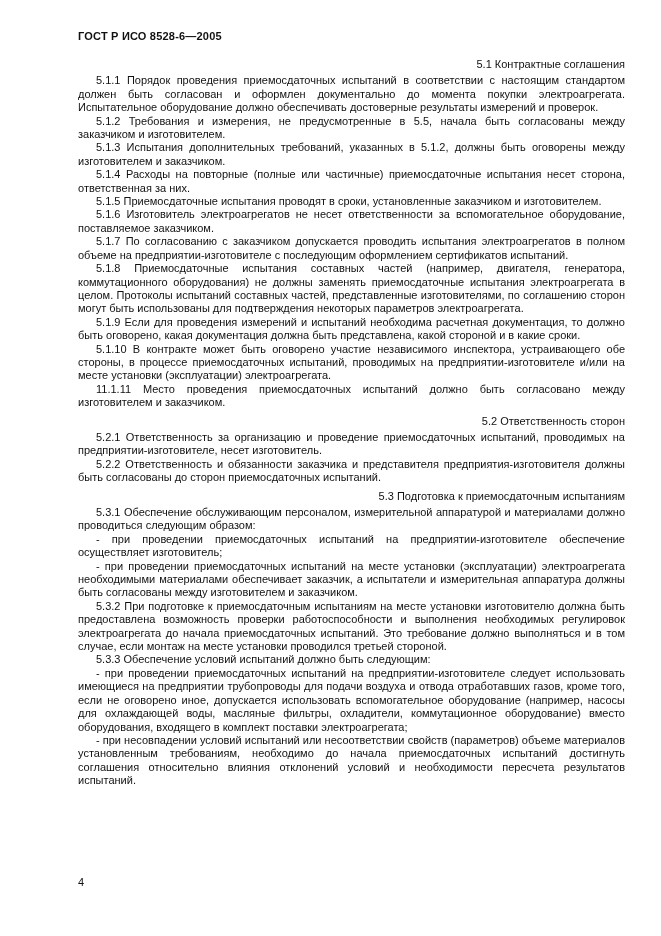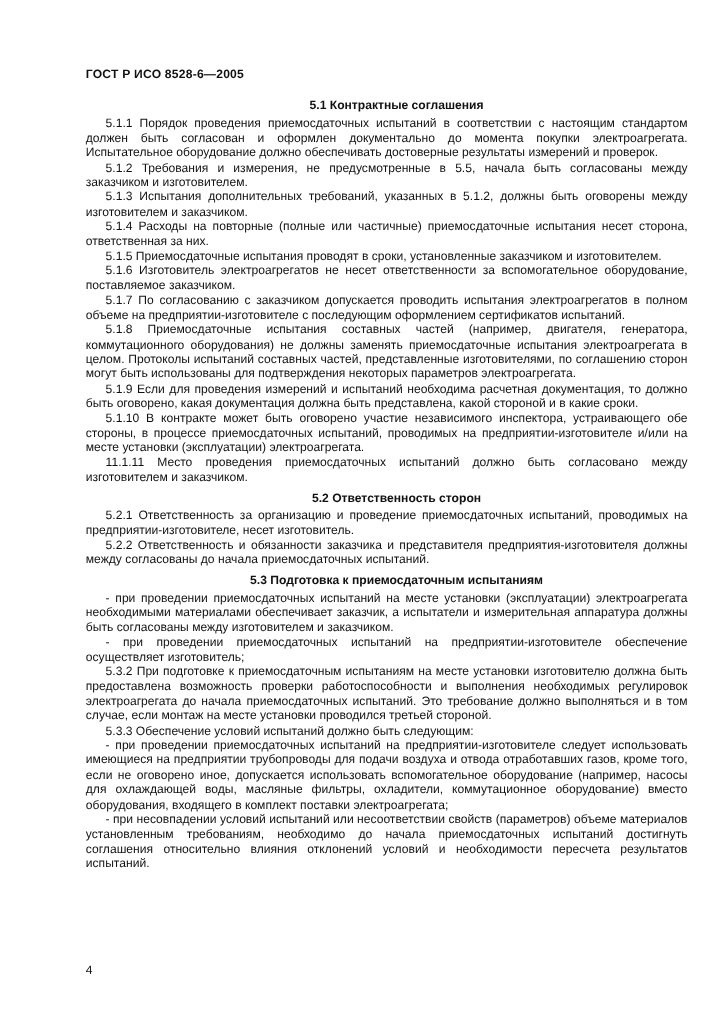--- a/index.html
+++ b/index.html
@@ -11,41 +11,41 @@
     width: 661px;
     height: 936px;
     overflow: hidden;
     position: relative;
     font-family: "Liberation Sans", sans-serif;
     color: #111111;
   }
   .page {
     position: absolute;
     top: 0; left: 0; right: 0; bottom: 0;
-    padding: 62px 36px 0 78px;
+    padding: 30px 36px 0 78px;
     box-sizing: border-box;
   }
   .doc-header {
     font-size: 11px;
     font-weight: bold;
     margin: 0 0 16px 0;
     letter-spacing: 0.2px;
   }
   .doc-content {
     font-size: 11px;
     line-height: 13.4px;
   }
   .doc-content p {
     margin: 0;
     text-indent: 18px;
     text-align: justify;
   }
   .doc-content p.heading {
-    font-weight: bold;
-    text-align: center;
+    font-weight: normal;
+    text-align: right;
     margin-top: 5px;
     margin-bottom: 3px;
   }
   .page-number {
     position: absolute;
     left: 78px;
     bottom: 48px;
     font-size: 11px;
   }
 </style>
@@ -63,24 +63,25 @@
       <p class="para">5.1.4  Расходы на повторные (полные или частичные) приемосдаточные испытания несет сторона, ответственная за них.</p>
       <p class="para">5.1.5  Приемосдаточные испытания проводят в сроки, установленные заказчиком и изготовителем.</p>
       <p class="para">5.1.6  Изготовитель электроагрегатов не несет ответственности за вспомогательное оборудование, поставляемое заказчиком.</p>
       <p class="para">5.1.7  По согласованию с заказчиком допускается проводить испытания электроагрегатов в полном объеме на предприятии-изготовителе с последующим оформлением сертификатов испытаний.</p>
       <p class="para">5.1.8  Приемосдаточные испытания составных частей (например, двигателя, генератора, коммутационного оборудования) не должны заменять приемосдаточные испытания электроагрегата в целом. Протоколы испытаний составных частей, представленные изготовителями, по соглашению сторон могут быть использованы для подтверждения некоторых параметров электроагрегата.</p>
       <p class="para">5.1.9  Если для проведения измерений и испытаний необходима расчетная документация, то должно быть оговорено, какая документация должна быть представлена, какой стороной и в какие сроки.</p>
       <p class="para">5.1.10  В контракте может быть оговорено участие независимого инспектора, устраивающего обе стороны, в процессе приемосдаточных испытаний, проводимых на предприятии-изготовителе и/или на месте установки (эксплуатации) электроагрегата.</p>
       <p class="para">11.1.11  Место проведения приемосдаточных испытаний должно быть согласовано между изготовителем и заказчиком.</p>
       <p class="heading">5.2  Ответственность сторон</p>
       <p class="para">5.2.1  Ответственность за организацию и проведение приемосдаточных испытаний, проводимых на предприятии-изготовителе, несет изготовитель.</p>
-      <p class="para">5.2.2  Ответственность и обязанности заказчика и представителя предприятия-изготовителя должны между согласованы до начала приемосдаточных испытаний.</p>
+      <p class="para">5.2.2  Ответственность и обязанности заказчика и представителя предприятия-изготовителя должны быть согласованы до сторон приемосдаточных испытаний.</p>
       <p class="heading">5.3  Подготовка к приемосдаточным испытаниям</p>
+      <p class="para">5.3.1  Обеспечение обслуживающим персоналом, измерительной аппаратурой и материалами должно проводиться следующим образом:</p>
+      <p class="list">-  при проведении приемосдаточных испытаний на предприятии-изготовителе обеспечение осуществляет изготовитель;</p>
       <p class="list">-  при проведении приемосдаточных испытаний на месте установки (эксплуатации) электроагрегата необходимыми материалами обеспечивает заказчик, а испытатели и измерительная аппаратура должны быть согласованы между изготовителем и заказчиком.</p>
-      <p class="list">-  при проведении приемосдаточных испытаний на предприятии-изготовителе обеспечение осуществляет изготовитель;</p>
       <p class="para">5.3.2  При подготовке к приемосдаточным испытаниям на месте установки изготовителю должна быть предоставлена возможность проверки работоспособности и выполнения необходимых регулировок электроагрегата до начала приемосдаточных испытаний. Это требование должно выполняться и в том случае, если монтаж на месте установки проводился третьей стороной.</p>
       <p class="para">5.3.3  Обеспечение условий испытаний должно быть следующим:</p>
       <p class="list">-  при проведении приемосдаточных испытаний на предприятии-изготовителе следует использовать имеющиеся на предприятии трубопроводы для подачи воздуха и отвода отработавших газов, кроме того, если не оговорено иное, допускается использовать вспомогательное оборудование (например, насосы для охлаждающей воды, масляные фильтры, охладители, коммутационное оборудование) вместо оборудования, входящего в комплект поставки электроагрегата;</p>
       <p class="list">-  при несовпадении условий испытаний или несоответствии свойств (параметров) объеме материалов установленным требованиям, необходимо до начала приемосдаточных испытаний достигнуть соглашения относительно влияния отклонений условий и необходимости пересчета результатов испытаний.</p>
     </div>
 
   <div class="page-number">4</div>
 </div>
 
 </body></html>

